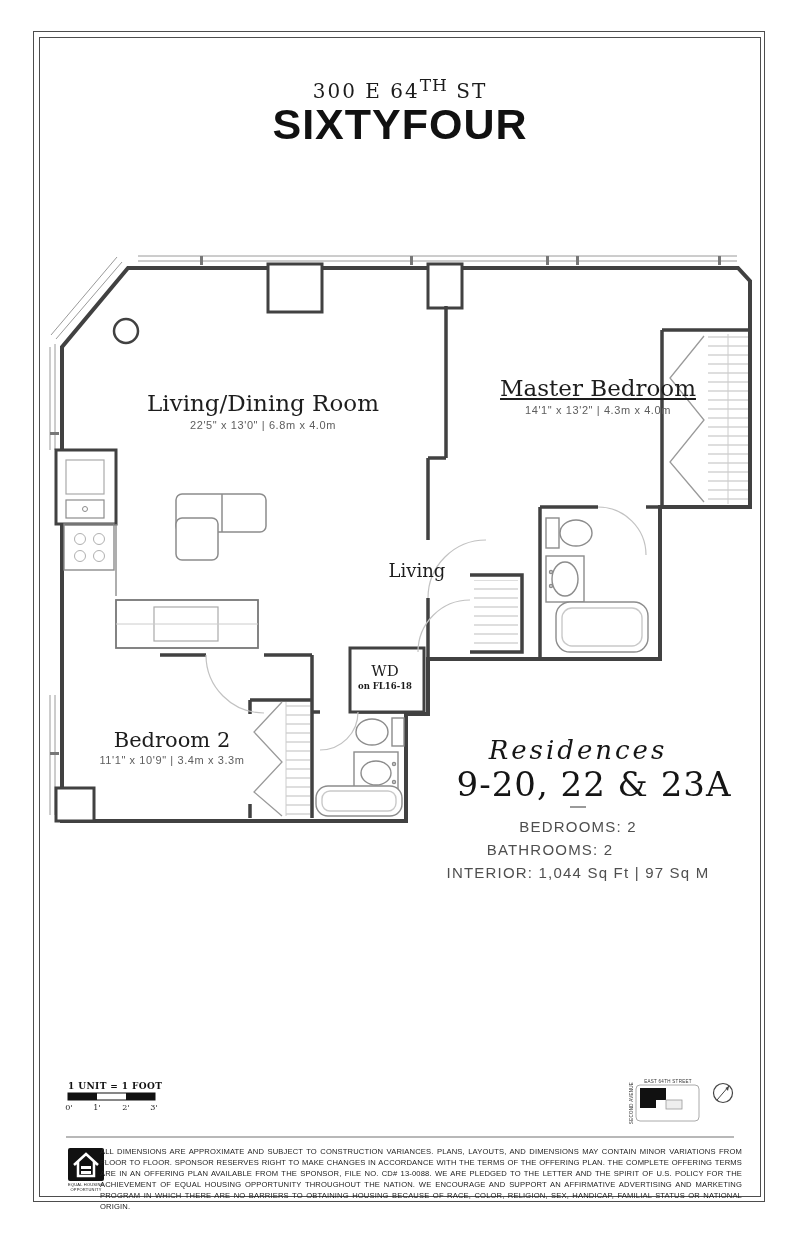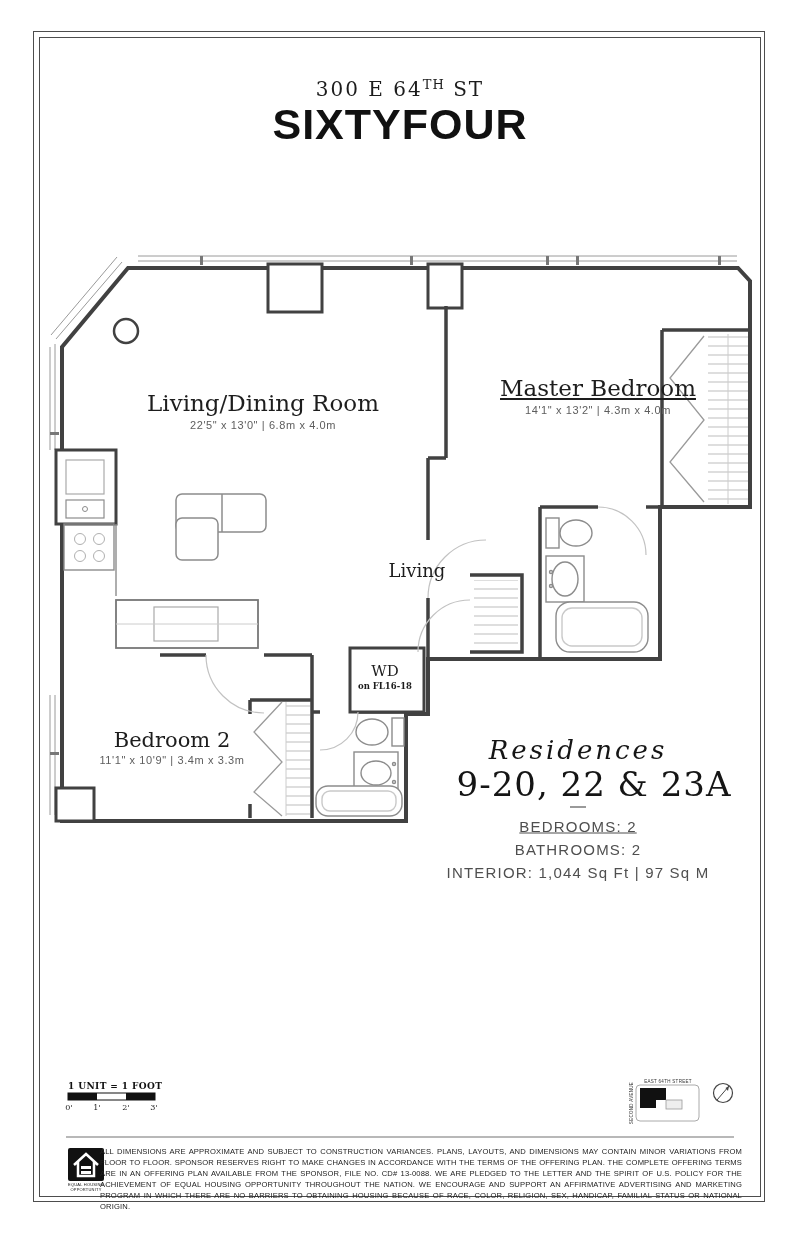--- a/index.html
+++ b/index.html
@@ -7,21 +7,21 @@
     width:800px;height:1235px;position:relative;background:#ffffff;
     font-family:"Liberation Sans",sans-serif;overflow:hidden;
     -webkit-font-smoothing:antialiased;
   }
   .abs{position:absolute;}
   .ctr{transform:translate(-50%,-50%);white-space:nowrap;text-align:center;}
   .frame{position:absolute;border:1.5px solid #4d4d4d;}
   .frame.inner{border-width:1px;}
   .serif{font-family:"DejaVu Serif","Liberation Serif",serif;}
   .addr{font-size:20px;letter-spacing:2px;color:#1c1c1c;}
-  .addr sup{font-size:13px;letter-spacing:1px;}
+  .addr sup{font-size:17px;letter-spacing:1px;}
   .brand{font-size:43px;font-weight:900;letter-spacing:1px;color:#111;font-family:"Liberation Sans",sans-serif;}
   .room-name{color:#1d1d1d;}
   .room-dims{font-size:11px;color:#5d5d5d;letter-spacing:.6px;}
   .script{font-style:italic;font-size:26px;letter-spacing:3px;color:#151515;}
   .units{font-size:34px;letter-spacing:1px;color:#151515;}
   .stat{font-size:15px;color:#4f4f4f;letter-spacing:1.2px;}
   .scale-label{font-size:9px;font-weight:bold;color:#111;letter-spacing:.4px;font-family:"DejaVu Serif",serif;}
   .tick{font-size:8px;color:#222;font-family:"DejaVu Serif",serif;}
   .street{font-size:4.5px;color:#333;letter-spacing:.3px;}
   .eho-txt{font-size:4px;color:#111;letter-spacing:.2px;line-height:1.2;}
@@ -195,22 +195,22 @@
 <div class="abs ctr room-dims" style="left:172px;top:760px;">11'1" x 10'9" | 3.4m x 3.3m</div>
 
 <div class="abs ctr serif room-name" style="left:417px;top:570px;font-size:18px;">Living</div>
 
 <div class="abs ctr serif room-name" style="left:385px;top:671px;font-size:15px;">WD</div>
 <div class="abs ctr serif" style="left:385px;top:686px;font-size:8.5px;font-weight:bold;color:#1d1d1d;">on FL16-18</div>
 
 <div class="abs ctr serif script" style="left:578px;top:750px;">Residences</div>
 <div class="abs ctr serif units" style="left:578px;top:784px;margin-left:16px;">9-20, 22 &amp; 23A</div>
 <div class="abs divider" style="left:570px;top:806px;"></div>
-<div class="abs ctr stat" style="left:578px;top:826px;text-decoration:underline;">BEDROOMS: 2</div>
-<div class="abs ctr stat" style="left:578px;top:849px;">BATHROOMS: 2</div>
+<div class="abs ctr stat" style="left:578px;top:826px;">BEDROOMS: 2</div>
+<div class="abs ctr stat" style="left:550px;top:849px;">BATHROOMS: 2</div>
 <div class="abs ctr stat" style="left:578px;top:872px;">INTERIOR: 1,044 Sq Ft | 97 Sq M</div>
 
 <div class="abs scale-label" style="left:68px;top:1081px;">1 UNIT = 1 FOOT</div>
 <div class="abs ctr tick" style="left:69px;top:1107px;">0'</div>
 <div class="abs ctr tick" style="left:97px;top:1107px;">1'</div>
 <div class="abs ctr tick" style="left:126px;top:1107px;">2'</div>
 <div class="abs ctr tick" style="left:154px;top:1107px;">3'</div>
 
 <div class="abs ctr street" style="left:668px;top:1081px;">EAST 64TH STREET</div>
 <div class="abs ctr street" style="left:631px;top:1103px;transform:translate(-50%,-50%) rotate(-90deg);">SECOND AVENUE</div>

